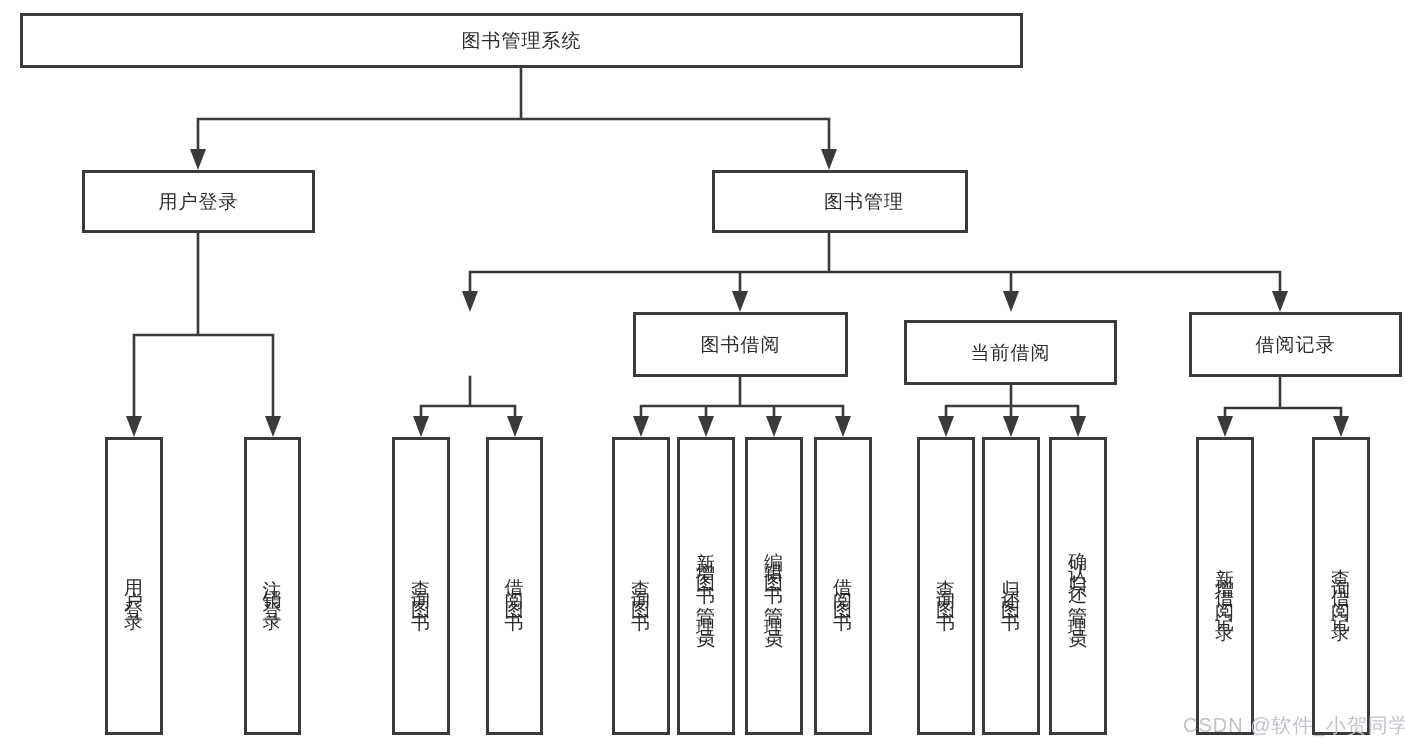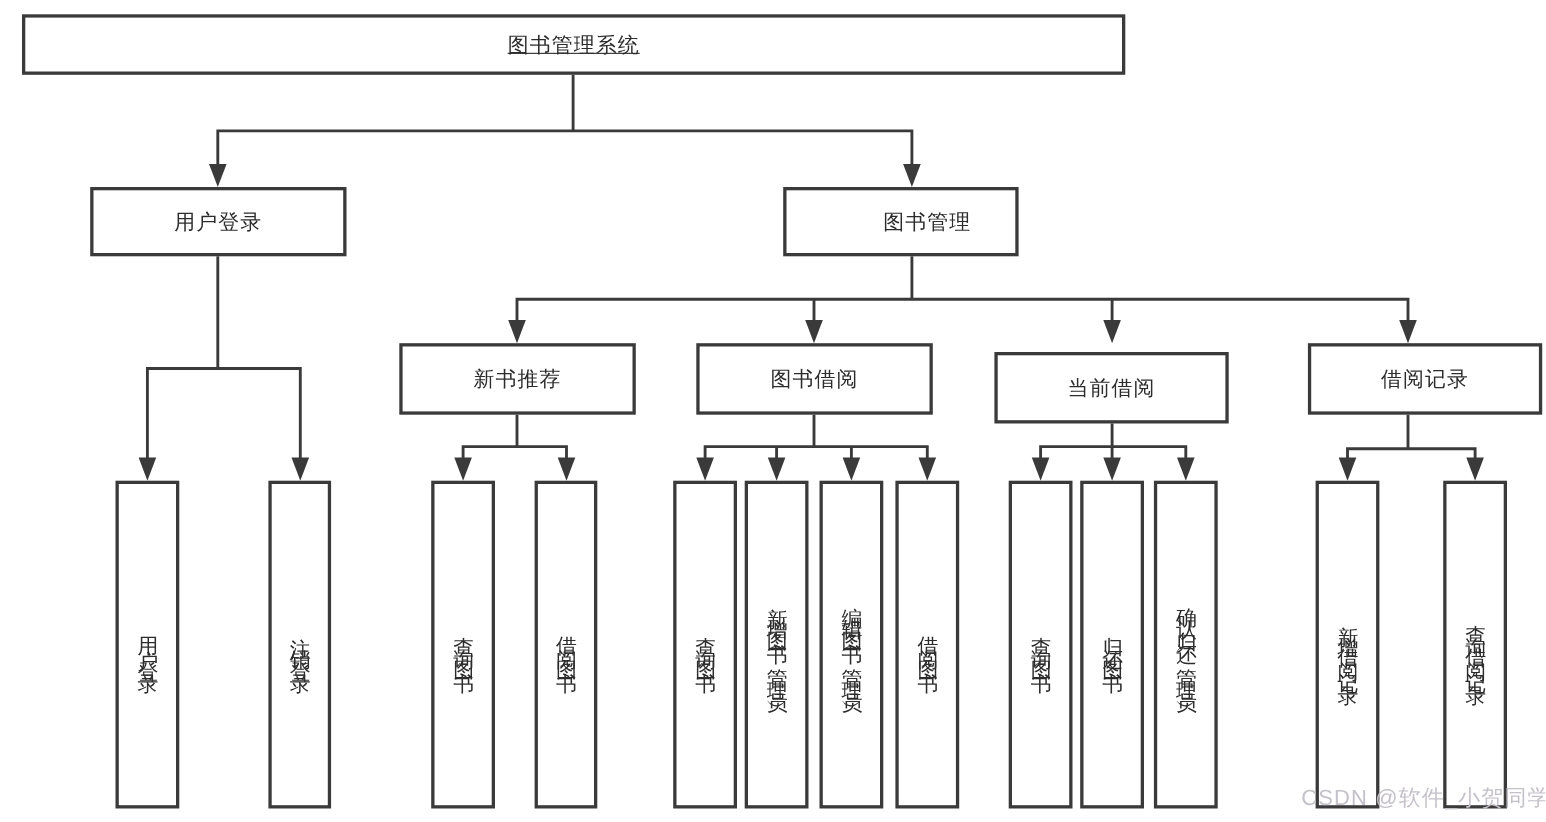--- a/index.html
+++ b/index.html
@@ -92,26 +92,25 @@
       <polygon points="766,416 782,416 774,437"></polygon>
       <polygon points="835,416 851,416 843,437"></polygon>
       <polygon points="938,416 954,416 946,437"></polygon>
       <polygon points="1003,416 1019,416 1011,437"></polygon>
       <polygon points="1070,416 1086,416 1078,437"></polygon>
       <polygon points="1217,416 1233,416 1225,437"></polygon>
       <polygon points="1333,416 1349,416 1341,437"></polygon>
     </g>
   </svg>
 
-  <div class="box" style="left:20px; top:13px; width:1003px; height:55px;text-decoration:underline;">图书管理系统</div>
+  <div class="box" style="left:20px; top:13px; width:1003px; height:55px;">图书管理系统</div>
 
   <div class="box" style="left:82px; top:170px; width:233px; height:63px;">用户登录</div>
-  <div class="box" style="left:712px; top:170px; width:214px; height:63px;padding-left:48px;">图书管理</div>
+  <div class="box" style="left:712px; top:170px; width:256px; height:63px;padding-left:48px;">图书管理</div>
 
-  <div class="box" style="left:363px; top:312px; width:215px; height:65px;">新书推荐</div>
   <div class="box" style="left:633px; top:312px; width:215px; height:65px;">图书借阅</div>
   <div class="box" style="left:904px; top:320px; width:213px; height:65px;">当前借阅</div>
   <div class="box" style="left:1173px; top:312px; width:213px; height:65px;margin-left:16px;">借阅记录</div>
 
   <div class="box leaf" style="left:105px; top:437px; width:58px; height:298px;">
     <span>用户登录</span>
     </div>
   <div class="box leaf" style="left:244px; top:437px; width:57px; height:298px;">
     <span>注销登录</span>
     </div>

